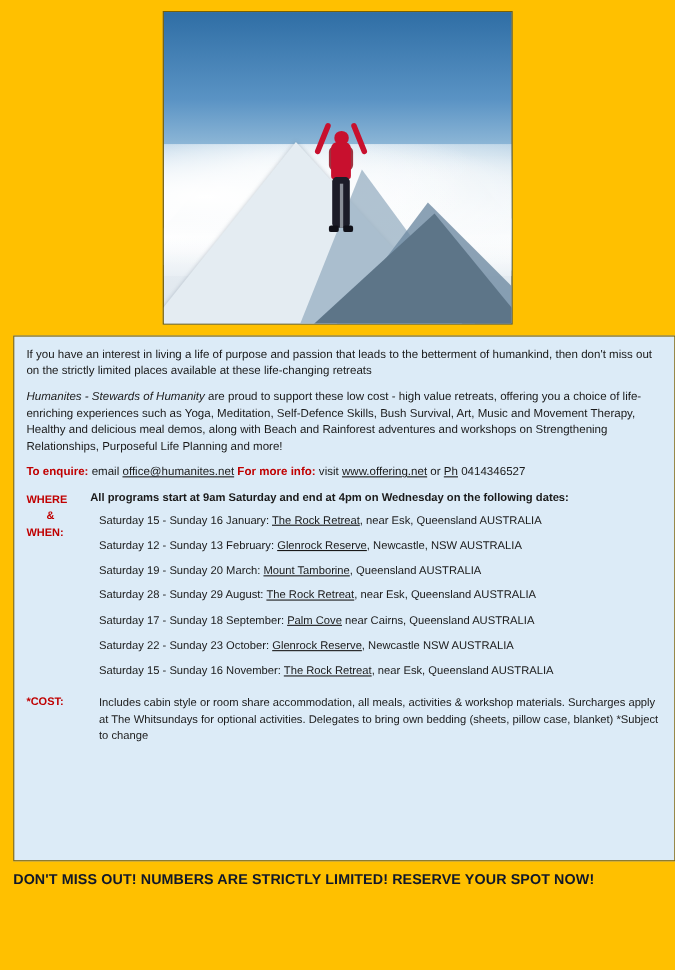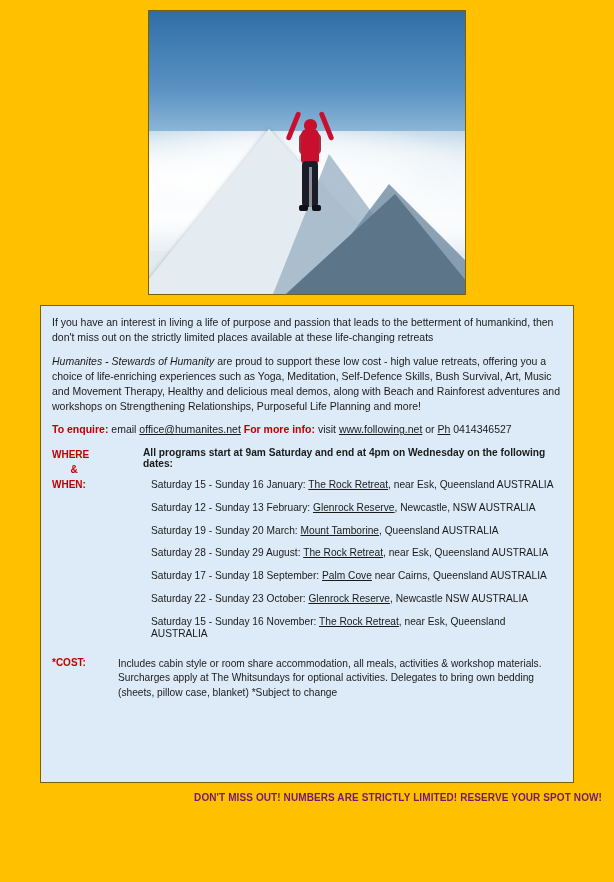--- a/index.html
+++ b/index.html
@@ -189,21 +189,21 @@
   }
   .climber .boot-l { left: 11px; }
   .climber .boot-r { left: 24px; }
 
   .body-box {
     background: #DCEBF7;
     border: 1px solid #7a6000;
     box-sizing: border-box;
     padding: 9px 11px 8px 11px;
     margin: 0 auto;
-    width: 534px;
+    width: 602px;
     height: 478px;
     position: relative;
   }
   .p-intro {
     font-size: 10.5px;
     color: #1a1a1a;
     line-height: 1.42;
     margin: 0 0 9px 0;
   }
   .p-hum {
@@ -218,21 +218,20 @@
     color: #1a1a1a;
     margin: 0 0 10px 0;
     line-height: 1.4;
   }
   .red-b { color: #C00000; font-weight: bold; }
   .ul { text-decoration: underline; }
 
   .schedule {
     display: flex;
     margin: 0 0 2px 0;
-    gap: 33px;
   }
   .where-col {
     width: 58px;
     flex: 0 0 58px;
     color: #C00000;
     font-weight: bold;
     font-size: 10px;
     line-height: 1.5;
   }
   .where-col .amp {
@@ -267,24 +266,24 @@
     font-size: 10px;
   }
   .cost-body {
     flex: 1;
     font-size: 10.2px;
     color: #1a1a1a;
   }
   .cost-line1 { margin: 0 0 12px 8px; }
   .cost-fine { margin: 0 0 0 8px; line-height: 1.45; }
   .footer {
-    text-align: right;
-    color: #701a75;
-    font-weight: bold;
-    font-size: 10px;
+    text-align: left;
+    color: #0f172a;
+    font-weight: bold;
+    font-size: 13px;
     margin-top: 9px;
     letter-spacing: 0.1px;
   }
 </style>
 </head>
 <body>
 
 <div class="poster">
 
 
@@ -313,21 +312,21 @@
   <div class="body-box">
 
     <p class="p-intro">If you have an interest in living a life of purpose and passion that leads to the betterment of humankind, then don't miss out on the strictly limited places available at these life-changing retreats</p>
 
     <p class="p-hum"><span class="ital">Humanites - Stewards of Humanity</span><span> are proud to support these low cost - high value retreats, offering you a choice of life-enriching experiences such as Yoga, Meditation, Self-Defence Skills, Bush Survival, Art, Music and Movement Therapy, Healthy and delicious meal demos, along with Beach and Rainforest adventures and workshops on Strengthening Relationships, Purposeful Life Planning and more!</span></p>
 
     <p class="p-enquire">
       <span class="red-b">To enquire:</span>
       <span>email </span><span class="ul">office@humanites.net</span>
       <span class="red-b">For more info:</span>
-      <span>visit </span><span class="ul">www.following.net</span><span> or </span><span class="ul">Ph</span> <span>0414346527</span>
+      <span>visit </span><span class="ul">www.offering.net</span><span> or </span><span class="ul">Ph</span> <span>0414346527</span>
     </p>
 
     <div class="schedule">
       <div class="where-col">
         <span>WHERE</span>
         <span class="amp">&amp;</span>
         <span>WHEN:</span>
       </div>
       <div class="dates-col">
         <div class="dates-head">All programs start at 9am Saturday and end at 4pm on Wednesday on the following dates:</div>

